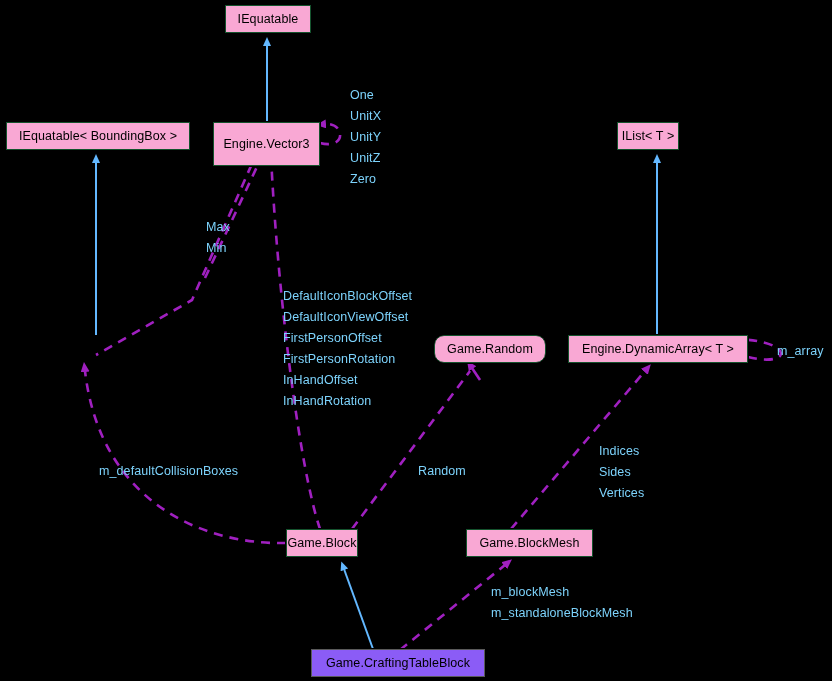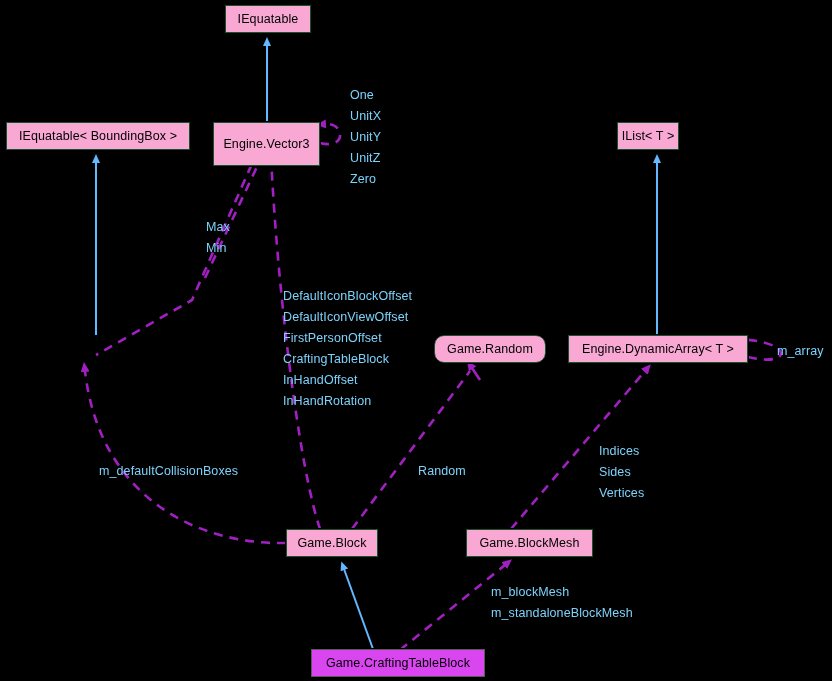--- a/index.html
+++ b/index.html
@@ -31,21 +31,21 @@
     color: #000000;
     font-size: 12.5px;
     line-height: 1;
     display: flex;
     align-items: center;
     justify-content: center;
     white-space: nowrap;
     letter-spacing: 0.1px;
   }
   .node.current {
-    background: #d946ef;
+    background: #8b5cf6;
     border: 1px solid #5a5a5a;
   }
   .edge-label {
     position: absolute;
     color: #7dd3fc;
     font-size: 12.5px;
     line-height: 21px;
     white-space: nowrap;
     letter-spacing: 0.1px;
   }
@@ -115,40 +115,40 @@
       <path d="M400,650 L505,565" fill="none" stroke="#a020c0" stroke-width="2.6" stroke-dasharray="9,7" marker-end="url(#arrow-purple)"></path>
     </g>
   </svg>
 
   <div class="node" style="left: 225px; top: 5px; width: 86px; height: 28px;">IEquatable</div>
   <div class="node" style="left: 6px; top: 122px; width: 184px; height: 28px;">IEquatable&lt; BoundingBox &gt;</div>
   <div class="node" style="left: 213px; top: 122px; width: 107px; height: 44px;">Engine.Vector3</div>
   <div class="node" style="left: 617px; top: 122px; width: 62px; height: 28px;">IList&lt; T &gt;</div>
   <div class="node" style="left: 434px; top: 335px; width: 112px; height: 28px; border-radius: 10px;">Game.Random</div>
   <div class="node" style="left: 568px; top: 335px; width: 180px; height: 28px;">Engine.DynamicArray&lt; T &gt;</div>
-  <div class="node" style="left: 286px; top: 529px; width: 92px; height: 28px; text-align: center;">Game.Block</div>
+  <div class="node" style="left: 286px; top: 529px; width: 72px; height: 28px; text-align: center;">Game.Block</div>
   <div class="node" style="left: 466px; top: 529px; width: 127px; height: 28px;">Game.BlockMesh</div>
   <div class="node current" style="left: 311px; top: 649px; width: 174px; height: 28px;">Game.CraftingTableBlock</div>
 
   <div class="edge-label stack" style="left: 350px; top: 85px;">
       <div>One</div>
       <div>UnitX</div>
       <div>UnitY</div>
       <div>UnitZ</div>
       <div>Zero</div>
     </div>
   <div class="edge-label stack" style="left: 206px; top: 217px;">
       <div>Max</div>
       <div>Min</div>
     </div>
   <div class="edge-label stack" style="left: 283px; top: 286px;">
       <div>DefaultIconBlockOffset</div>
       <div>DefaultIconViewOffset</div>
       <div>FirstPersonOffset</div>
-      <div>CraftingTableBlock</div>
+      <div>FirstPersonRotation</div>
       <div>InHandOffset</div>
       <div>InHandRotation</div>
     </div>
   <div class="edge-label stack" style="left: 777px; top: 341px;">
       <div>m_array</div>
     </div>
   <div class="edge-label stack" style="left: 99px; top: 461px;">
       <div>m_defaultCollisionBoxes</div>
     </div>
   <div class="edge-label stack" style="left: 418px; top: 461px;">

